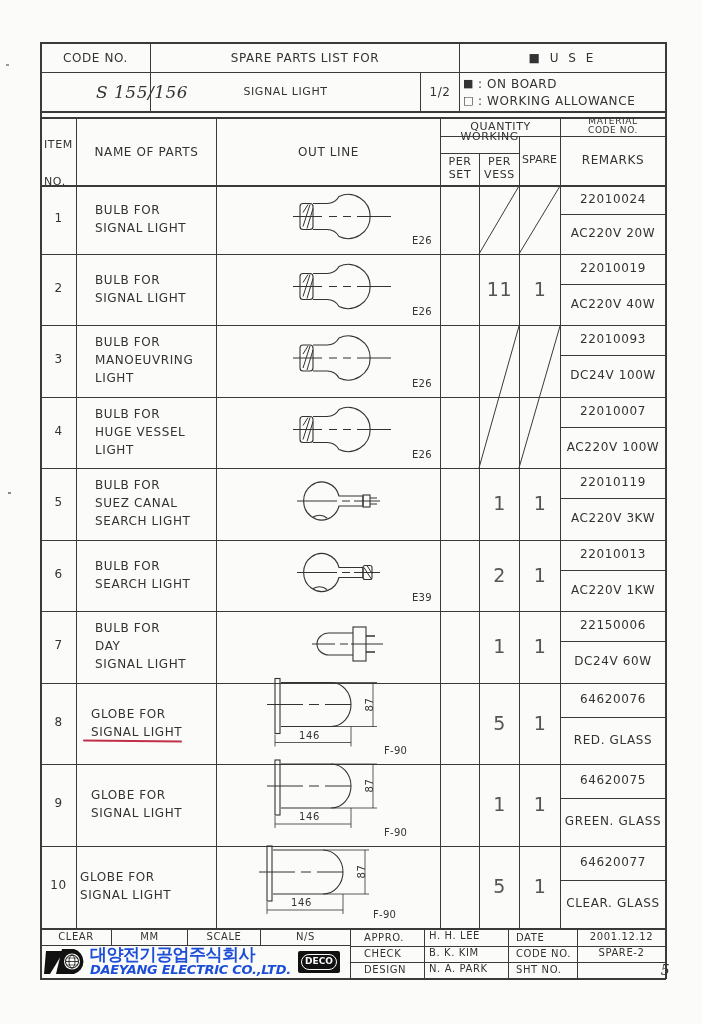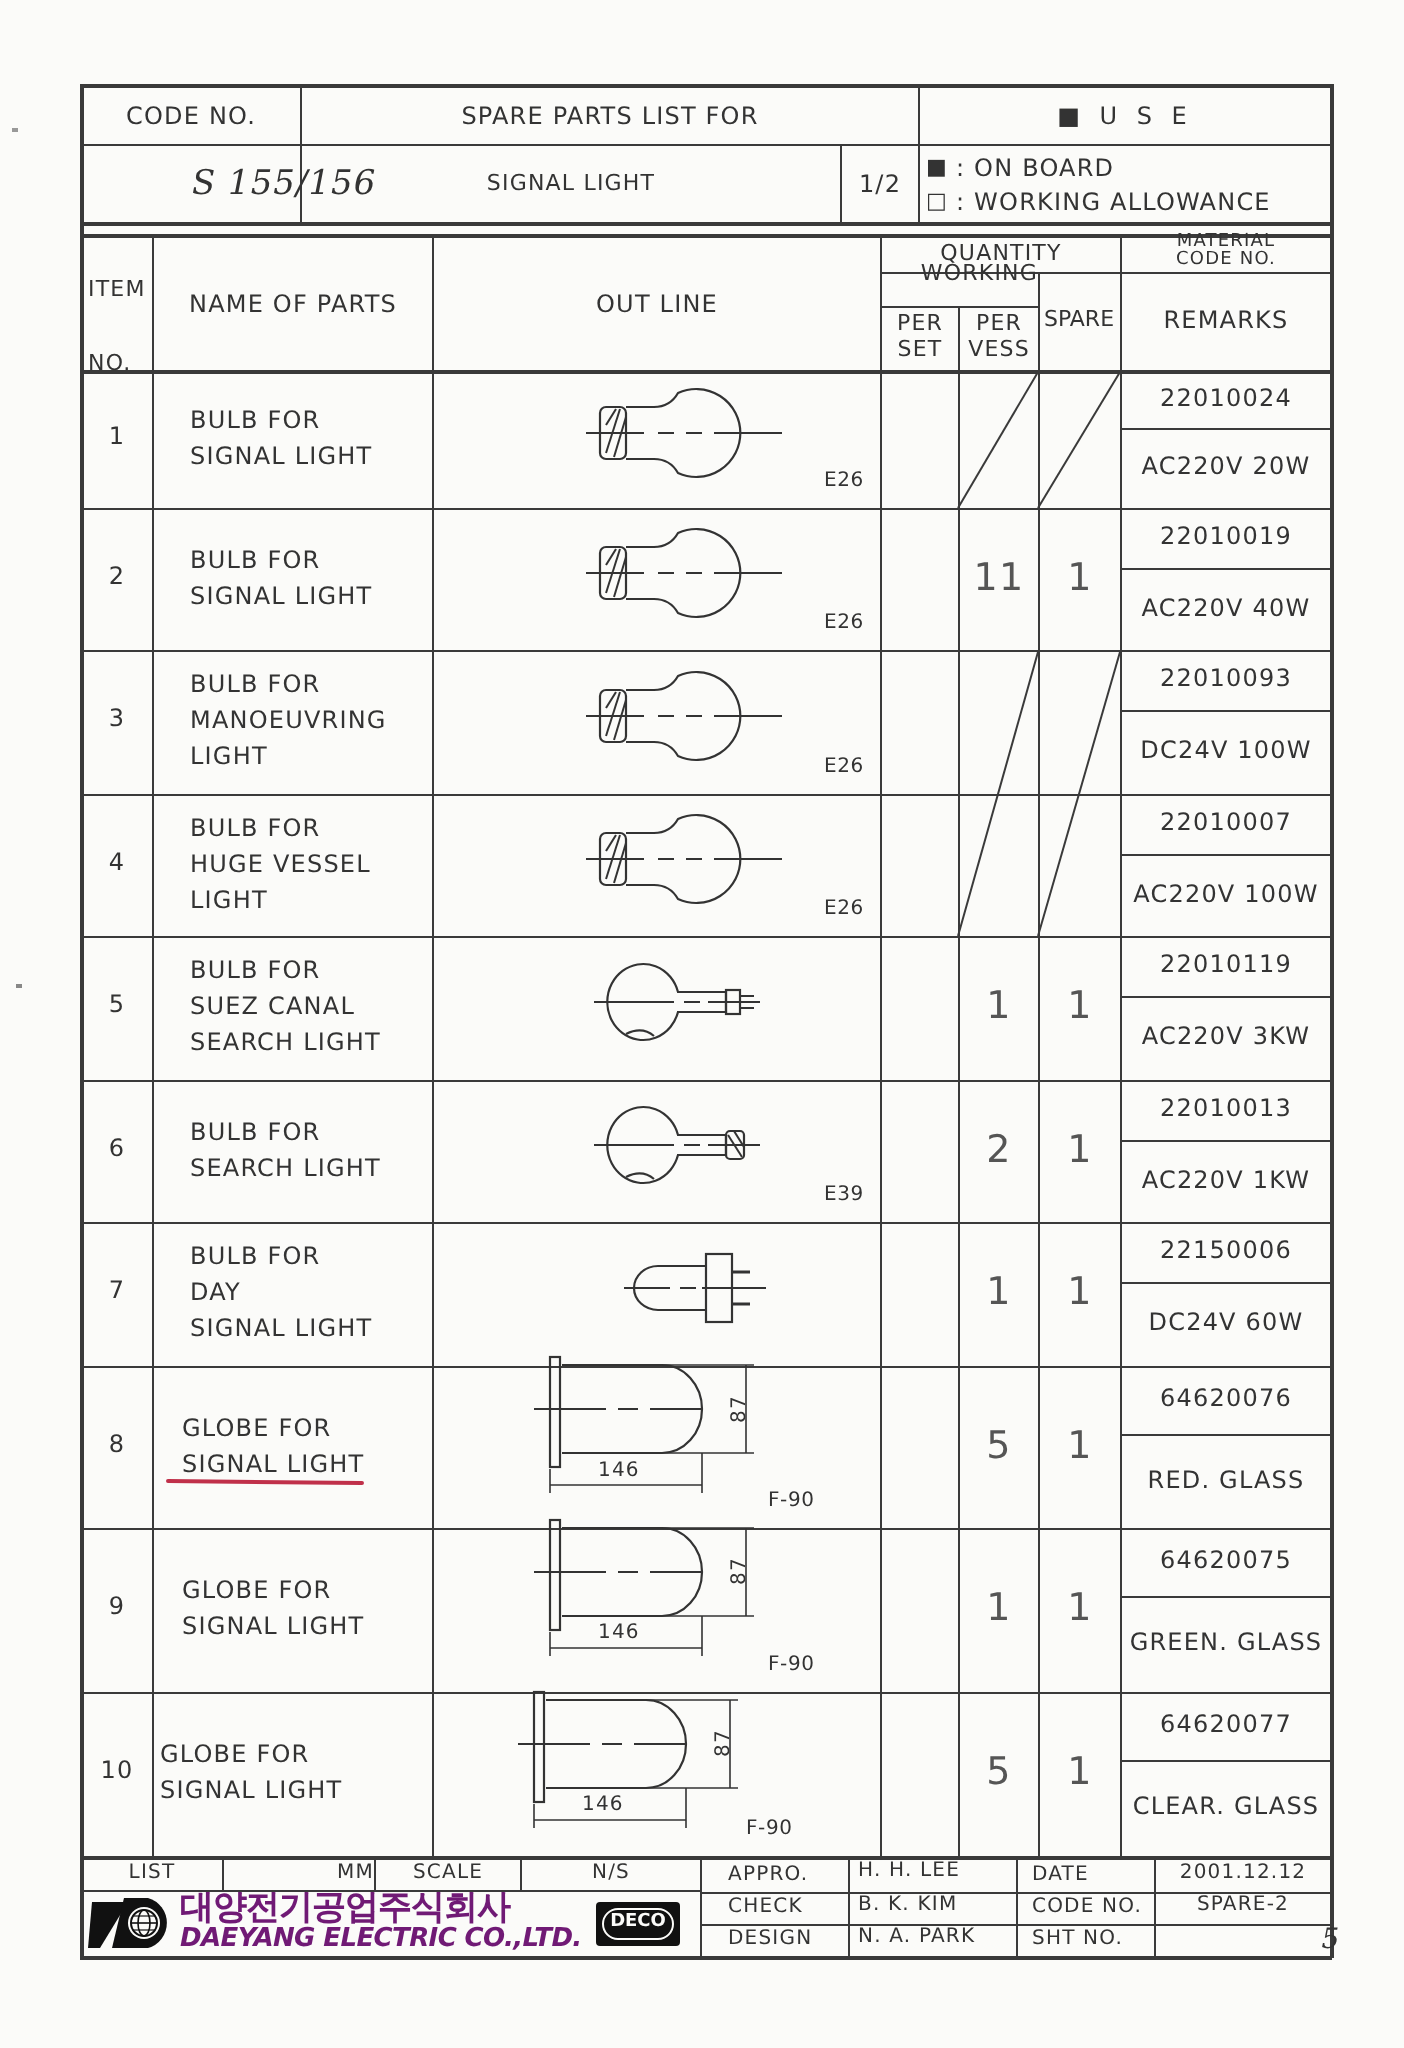--- a/index.html
+++ b/index.html
@@ -6,21 +6,21 @@
   body {
     width:702px; height:1024px; background:#fbfbf9; position:relative; overflow:hidden;
     font-family:"DejaVu Sans", "Liberation Sans", sans-serif; color:#2a2a2a;
   }
   .abs { position:absolute; }
   .line { position:absolute; background:#3a3a3a; }
   .t { position:absolute; font-size:12px; letter-spacing:0.6px; white-space:nowrap; color:#333; }
   .c { text-align:center; }
   .hand { font-family:"DejaVu Serif", serif; font-style:italic;margin-left:44px; }
   svg { position:absolute; overflow:visible; }
-  .logo-k { position:absolute; font-weight:bold; color:#701a75; }
+  .logo-k { position:absolute; font-weight:bold; color:#1d4ed8; }
 </style>
 </head>
 <body>
 
 <div class="abs" style="left:0;top:0;width:702px;height:1024px;">
 
   <div>
 
     <div class="line" style="left:40px;top:42px;width:626px;height:1.5px;"></div>
     <div class="line" style="left:40px;top:72px;width:626px;height:1px;"></div>
@@ -361,22 +361,22 @@
     <div class="line" style="left:350px;top:962px;width:316px;height:1px;"></div>
     <div class="line" style="left:40px;top:978px;width:626px;height:1.5px;"></div>
     <div class="line" style="left:111px;top:928px;width:1px;height:17px;"></div>
     <div class="line" style="left:187px;top:928px;width:1px;height:17px;"></div>
     <div class="line" style="left:260px;top:928px;width:1px;height:17px;"></div>
     <div class="line" style="left:350px;top:928px;width:1px;height:51px;"></div>
     <div class="line" style="left:424px;top:928px;width:1px;height:51px;"></div>
     <div class="line" style="left:508px;top:928px;width:1px;height:51px;"></div>
     <div class="line" style="left:577px;top:928px;width:1px;height:51px;"></div>
 
-    <span class="t c" style="left:41px;top:931px;width:70px;font-size:10px;">LIST</span>
-    <span class="t c" style="left:112px;top:931px;width:75px;font-size:10px;text-align:right;">MM</span>
+    <span class="t c" style="left:41px;top:931px;width:70px;font-size:10px;">CLEAR</span>
+    <span class="t c" style="left:112px;top:931px;width:75px;font-size:10px;">MM</span>
     <span class="t c" style="left:188px;top:931px;width:72px;font-size:10px;">SCALE</span>
     <span class="t c" style="left:261px;top:931px;width:89px;font-size:10px;">N/S</span>
 
     <div>
       <svg style="left:44px;top:947px;" width="44" height="29" viewBox="0 0 44 29">
         <path d="M2 4 L20 4 L6 27 L0 27 Z" fill="#111"></path>
         <path d="M18 2 L30 2 A13 13 0 0 1 30 27 L12 27 Z" fill="#111"></path>
         <circle cx="28" cy="14.5" r="8" fill="#fbfbf9"></circle>
         <circle cx="28" cy="14.5" r="6.5" fill="none" stroke="#111" stroke-width="1"></circle>
         <ellipse cx="28" cy="14.5" rx="3" ry="6.5" fill="none" stroke="#111" stroke-width="0.8"></ellipse>

